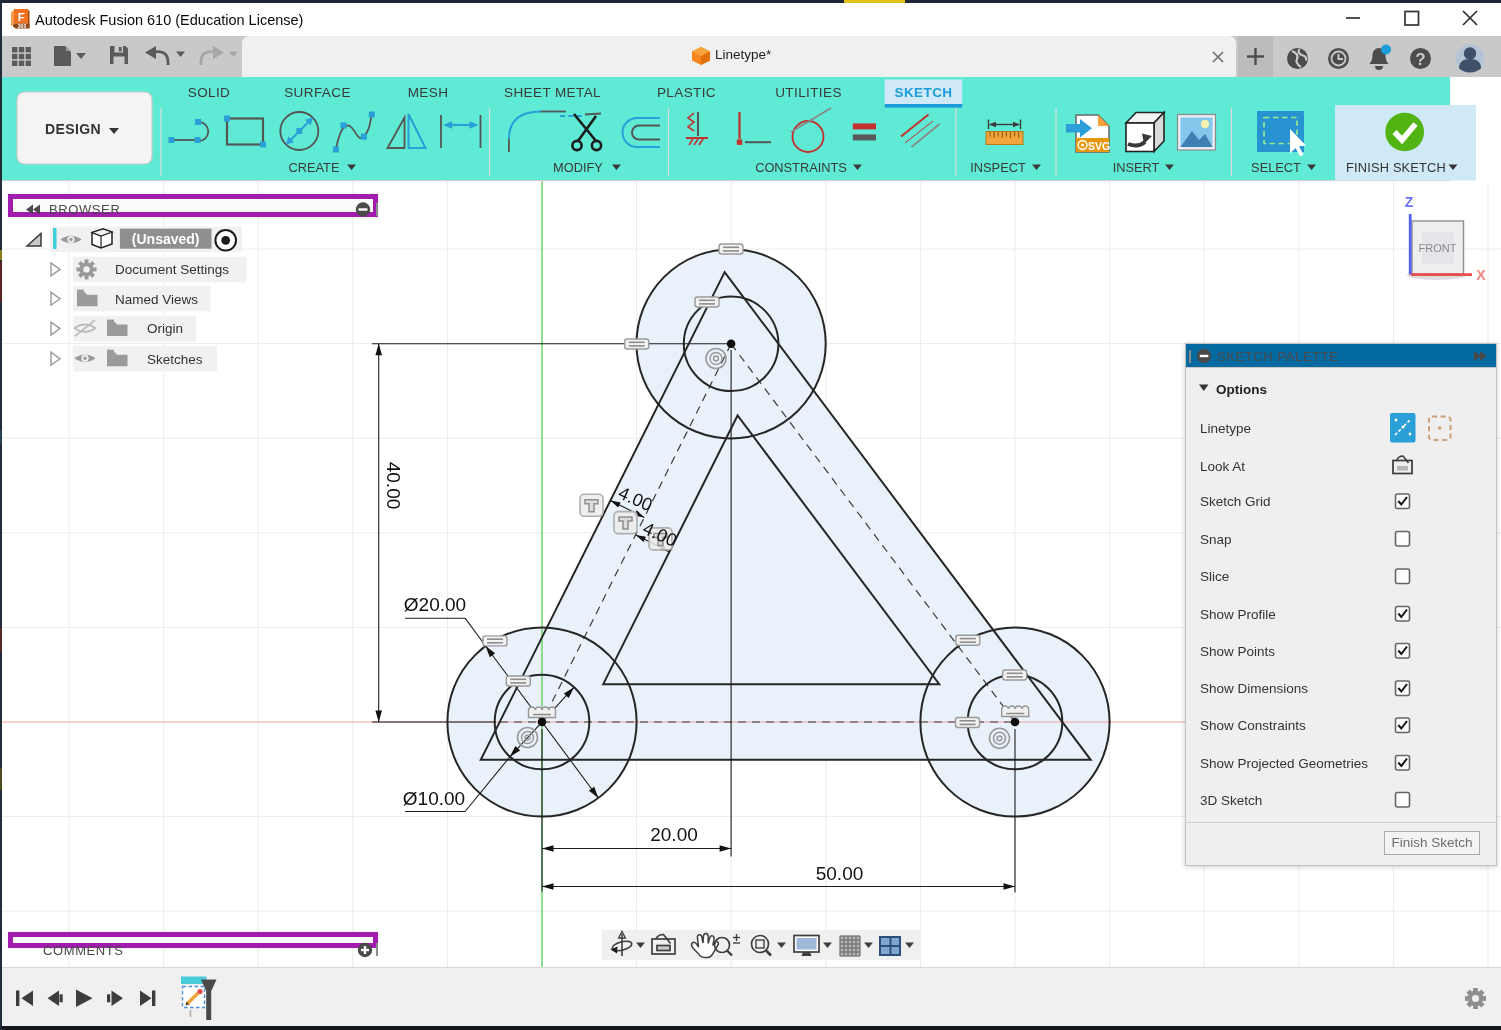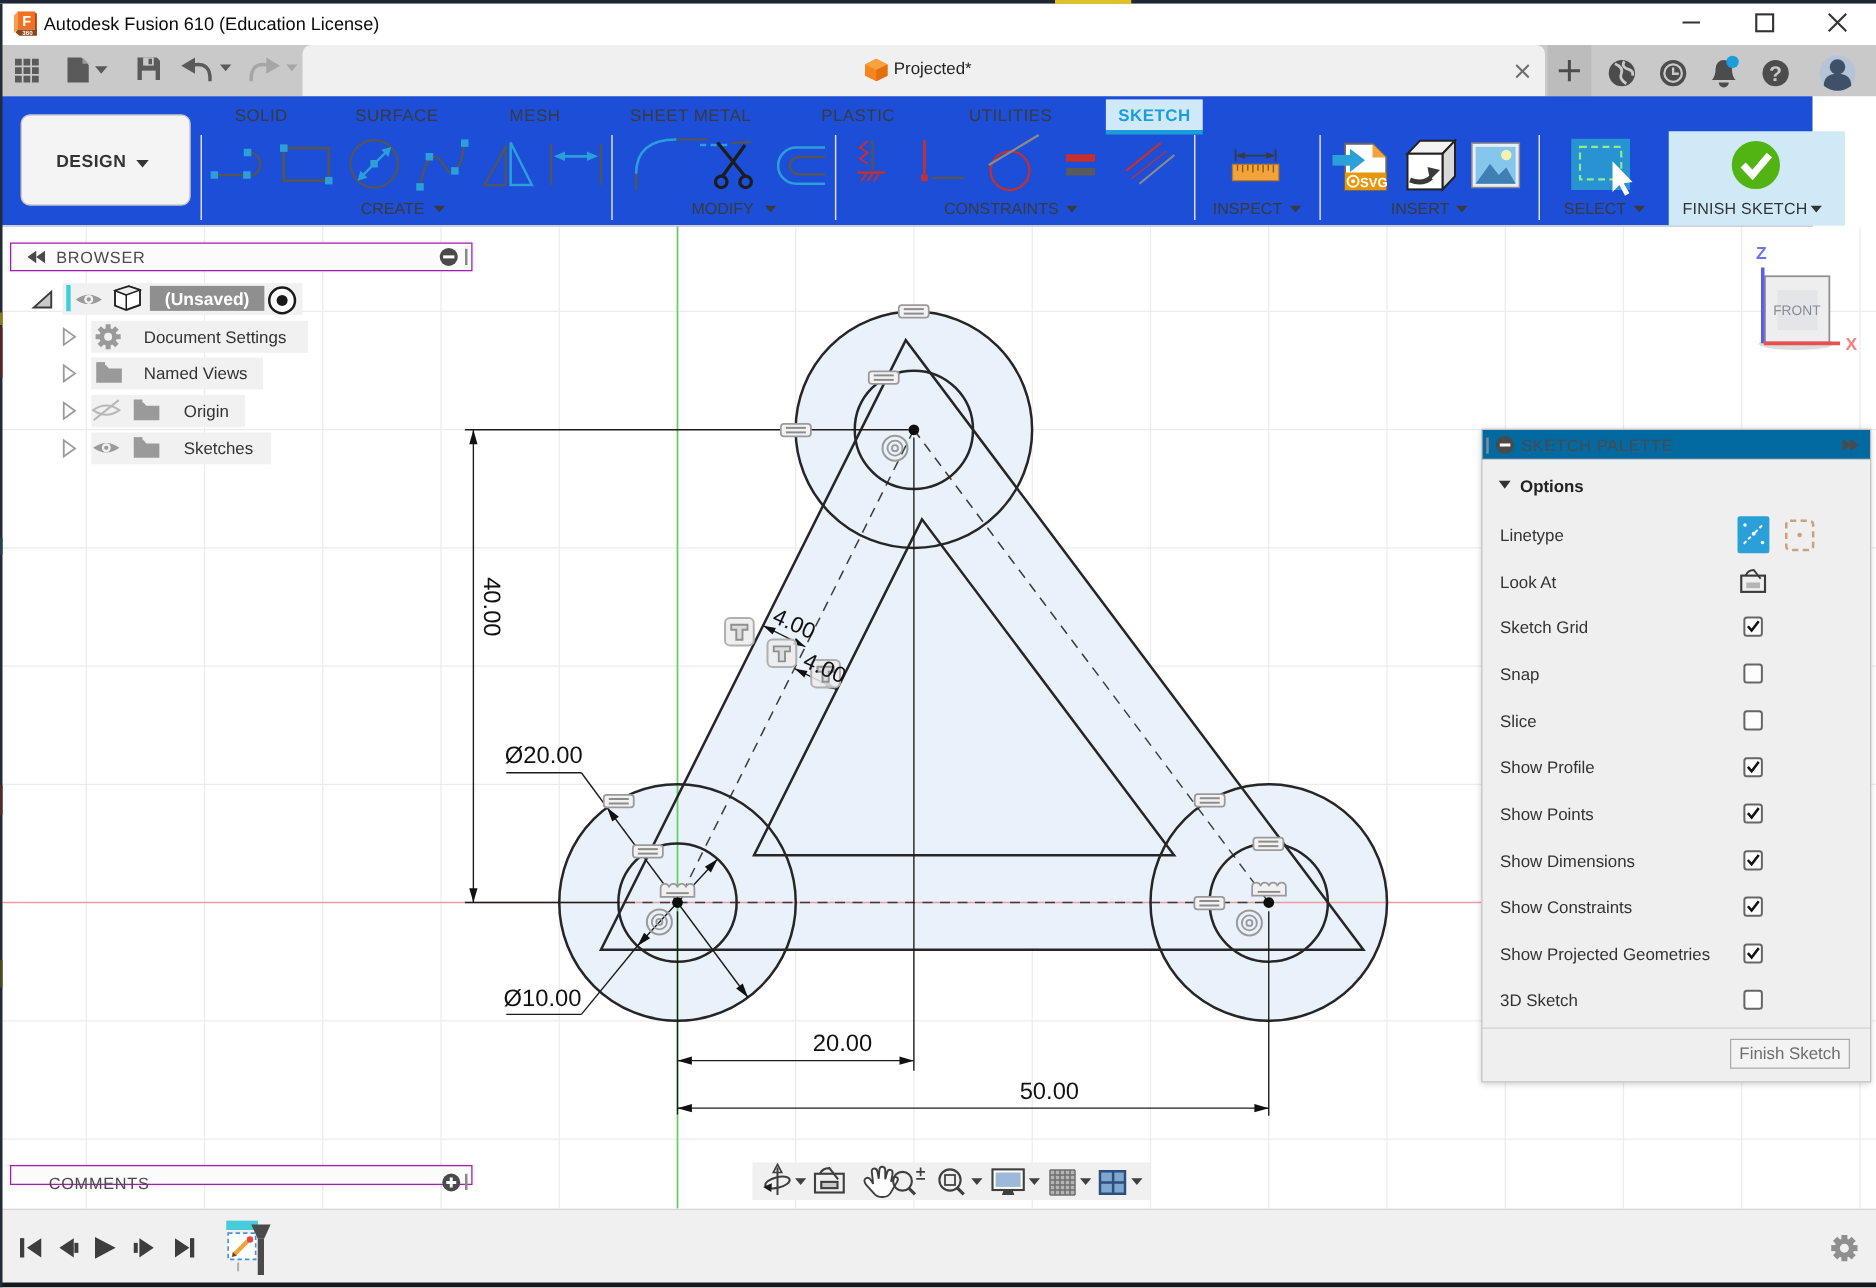--- a/index.html
+++ b/index.html
@@ -7,28 +7,28 @@
   font-family:"Liberation Sans",sans-serif;}
 #app *{box-sizing:border-box;}
 .abs{position:absolute;}
 
 #topstrip{position:absolute;left:0;top:0;width:1501px;height:3px;background:#1d2735;}
 #topstrip .yel{position:absolute;left:844px;top:0;width:61px;height:3px;background:#e3c11d;}
 #titlebar{position:absolute;left:0;top:3px;width:1501px;height:33px;background:#fff;}
 #titlebar .ttl{position:absolute;left:35px;top:8.5px;font-size:14.5px;color:#0a0a0a;}
 #appbar{position:absolute;left:0;top:36px;width:1501px;height:41px;background:#c9c9c9;}
 #doctab{position:absolute;left:242px;top:36px;width:994px;height:41px;background:#f0f0f0;border-radius:7px 7px 0 0;}
-#ribbon{position:absolute;left:0;top:77px;width:1450px;height:104px;background:#1d4ed8;border-bottom:1px solid #cfcfcf;}
+#ribbon{position:absolute;left:0;top:77px;width:1450px;height:104px;background:#5eead4;border-bottom:1px solid #cfcfcf;}
 
 #canvas{position:absolute;left:0;top:181px;width:1501px;height:786px;background:#ffffff;}
 #leftstrip{position:absolute;left:0;top:3px;width:2px;height:1027px;background:#222c38;}
 #timeline{position:absolute;left:0;top:967px;width:1501px;height:59px;background:#f0f0f0;border-top:1px solid #d5d5d5;}
 #botstrip{position:absolute;left:0;top:1026px;width:1501px;height:4px;background:#14181d;}
 
-.hdrbox{position:absolute;background:#fbfbfb;border:1px solid #a21caf;box-shadow:0 0 3px rgba(0,0,0,.12);}
+.hdrbox{position:absolute;background:#fbfbfb;border:5px solid #a21caf;box-shadow:0 0 3px rgba(0,0,0,.12);}
 #palette{position:absolute;left:1185px;top:343px;width:312px;height:523px;background:#efefef;
  border:1px solid #c2c2c2;box-shadow:0 1px 5px rgba(0,0,0,.2);}
 </style>
 </head>
 <body>
 <div id="app">
   <div id="canvas">
       <svg id="sk" width="1501" height="786" viewBox="0 181 1501 786" style="position:absolute;left:0;top:0">
         <g stroke="#ececec" stroke-width="1">
           <line x1="-25.6" y1="181" x2="-25.6" y2="967"></line>
@@ -235,21 +235,21 @@
       <circle cx="190" cy="17.5" r="6.2" fill="#3e5168"></circle>
       <path d="M179,32.5 q0,-9.5 11,-9.5 q11,0 11,9.5 q-5,4 -11,4 q-6,0 -11,-4 z" fill="#3e5168"></path>
     </svg>
   </div>
   <div id="doctab">
     <svg class="abs" style="left:449px;top:10px" width="20" height="20" viewBox="0 0 20 20">
       <path d="M10,1 L19,5.5 L19,14.5 L10,19 L1,14.5 L1,5.5 Z" fill="#f6851f"></path>
       <path d="M10,1 L19,5.5 L10,10 L1,5.5 Z" fill="#f9a13c"></path>
       <path d="M10,10 L19,5.5 L19,14.5 L10,19 Z" fill="#e1700e"></path>
     </svg>
-    <span class="abs" style="left:473px;top:11px;font-size:13.5px;color:#222;">Projected*</span>
+    <span class="abs" style="left:473px;top:11px;font-size:13.5px;color:#222;">Linetype*</span>
     <svg class="abs" style="left:969px;top:14px" width="14" height="14" viewBox="0 0 14 14">
       <g stroke="#6e6e6e" stroke-width="1.6">
           <line x1="2" y1="2" x2="12" y2="12"></line>
           <line x1="12" y1="2" x2="2" y2="12"></line>
         </g>
     </svg>
   </div>
   <div class="abs" style="left:1238px;top:36px;width:35px;height:41px;background:#bcbcbc;">
     <svg width="35" height="41" viewBox="0 0 35 41">
         <g stroke="#4c4c4c" stroke-width="2.4">

